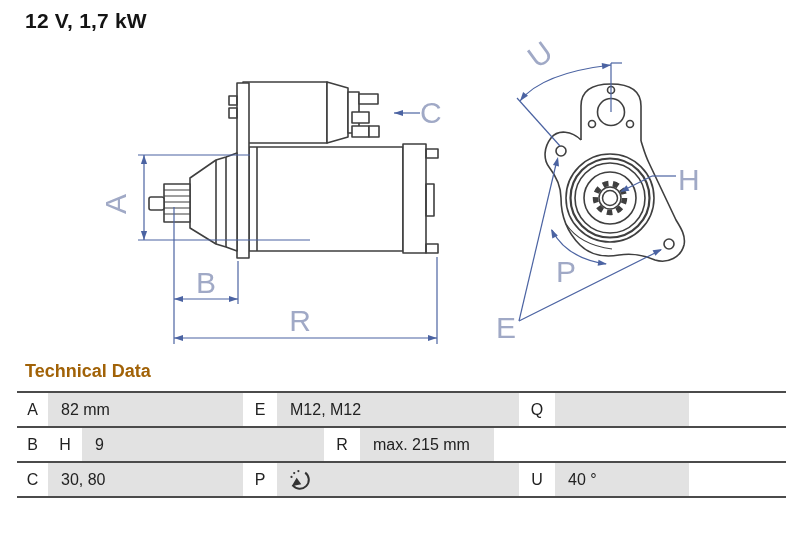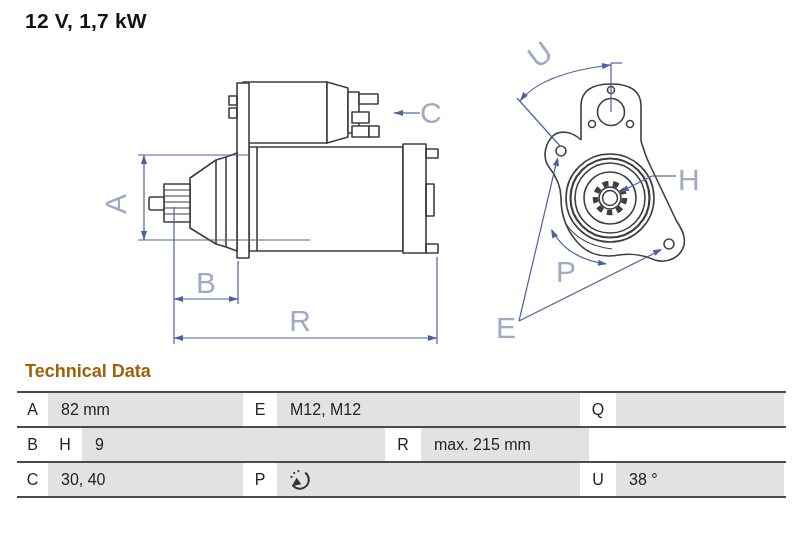--- a/index.html
+++ b/index.html
@@ -6,21 +6,21 @@
   .stage{position:relative;width:800px;height:533px;background:#ffffff;overflow:hidden;
          font-family:"Liberation Sans", sans-serif;color:#1a1a1a;padding-left:48px;}
   .title{position:absolute;left:25px;top:9px;font-size:21px;font-weight:700;letter-spacing:.2px;color:#141414;}
   .section-heading{position:absolute;left:25px;top:361px;font-size:18px;font-weight:700;color:#a16207;}
   .drawing-svg{position:absolute;left:0;top:0;}
   .t-table{position:absolute;left:17px;top:391px;width:769px;border-bottom:2px solid #4b4b4b;}
   .t-row{display:flex;height:33px;border-top:2px solid #4b4b4b;}
   .cell{display:flex;align-items:center;font-size:16px;color:#222;box-sizing:border-box;}
   .cell.letter{justify-content:center;background:#ffffff;}
   .cell.value{background:#e2e2e2;padding-left:13px;text-align:center;}
-  .w-l1{width:31px}.w-v1{width:195px}.w-l2{width:34px}.w-v2{width:303px}.w-l3{width:36px}.w-v3{width:168px}
+  .w-l1{width:31px}.w-v1{width:195px}.w-l2{width:34px}.w-v2{width:242px}.w-l3{width:36px}.w-v3{width:134px}
   .picon{display:flex;align-items:center;margin-left:-3px;}
 </style>
 </head>
 <body>
 
 <div class="stage">
 
   <div class="title">12 V, 1,7 kW</div>
 
   <svg class="drawing-svg" width="800" height="360" viewBox="0 0 800 360">
@@ -158,32 +158,32 @@
     <div class="t-row">
       <div class="cell letter w-l1">B</div>
       <div class="cell letter w-l2">H</div>
       <div class="cell value  w-v2">9</div>
       <div class="cell letter w-l3">R</div>
       <div class="cell value  w-v3">max. 215 mm</div>
     </div>
 
     <div class="t-row">
       <div class="cell letter w-l1">C</div>
-      <div class="cell value  w-v1">30, 40</div>
+      <div class="cell value  w-v1">30, 80</div>
       <div class="cell letter w-l2">P</div>
       <div class="cell value  w-v2">
         <span class="picon">
           <svg width="26" height="26" viewBox="0 0 26 26">
             <path d="M18.2,5.6 A9,9 0 1 1 5.6,18.2" fill="none" stroke="#333" stroke-width="2"></path>
             <path d="M0,0 L-9,4 L-9,-4 Z" fill="#333" transform="translate(4.6,19.2) rotate(145)"></path>
             <circle cx="4.5" cy="9.9" r="1.1" fill="#333"></circle>
             <circle cx="7.2" cy="6.1" r="1.1" fill="#333"></circle>
             <circle cx="11.4" cy="4.1" r="1.1" fill="#333"></circle>
           </svg>
         </span>
         <span></span>
       </div>
       <div class="cell letter w-l3">U</div>
-      <div class="cell value  w-v3">38 °</div>
+      <div class="cell value  w-v3">40 °</div>
     </div>
 
   </div>
 </div>
 
 </body></html>

